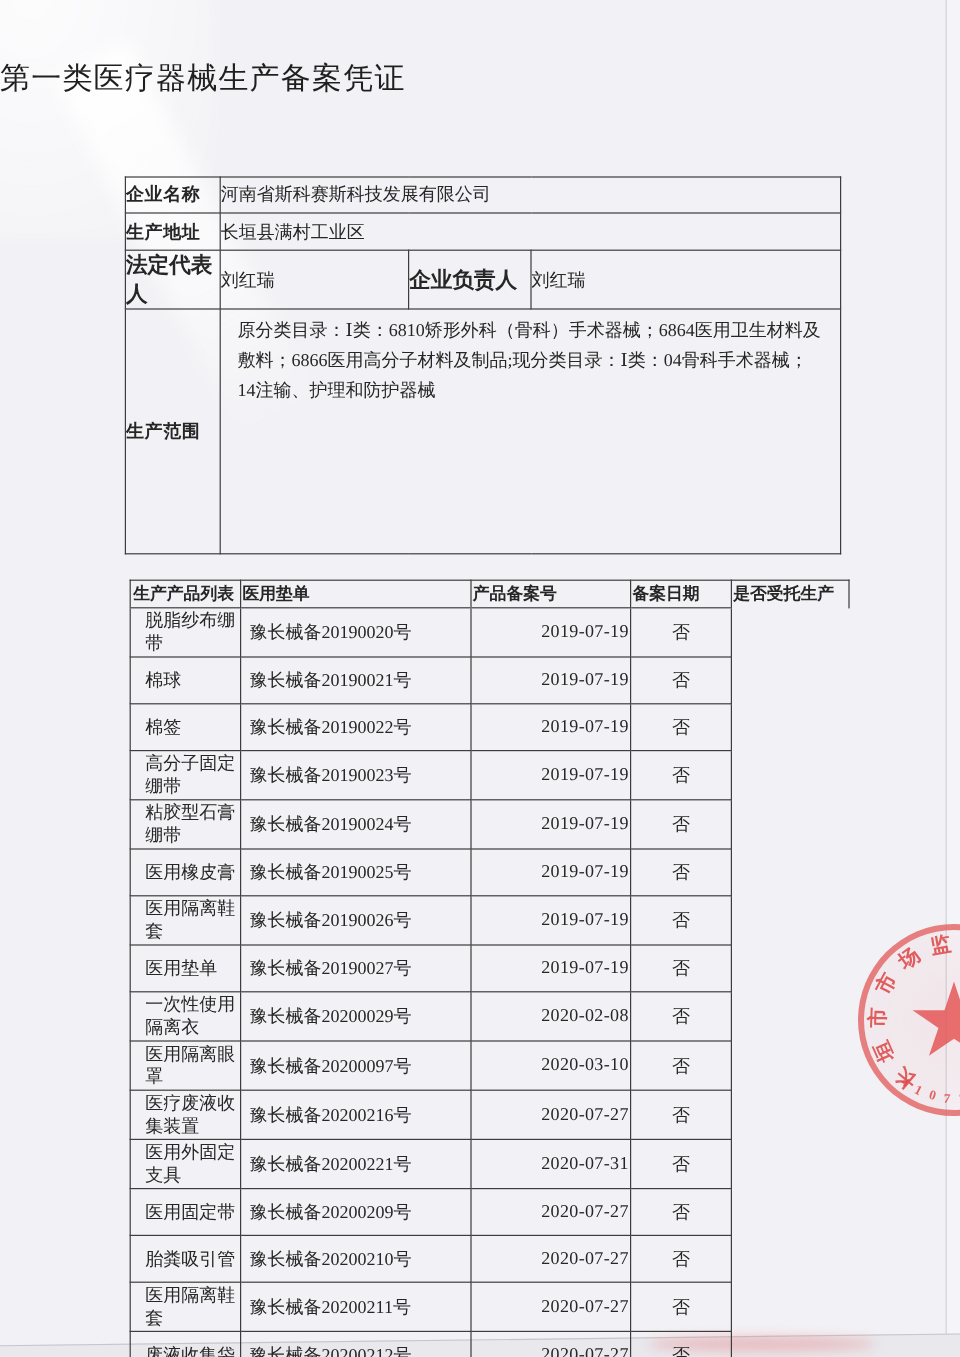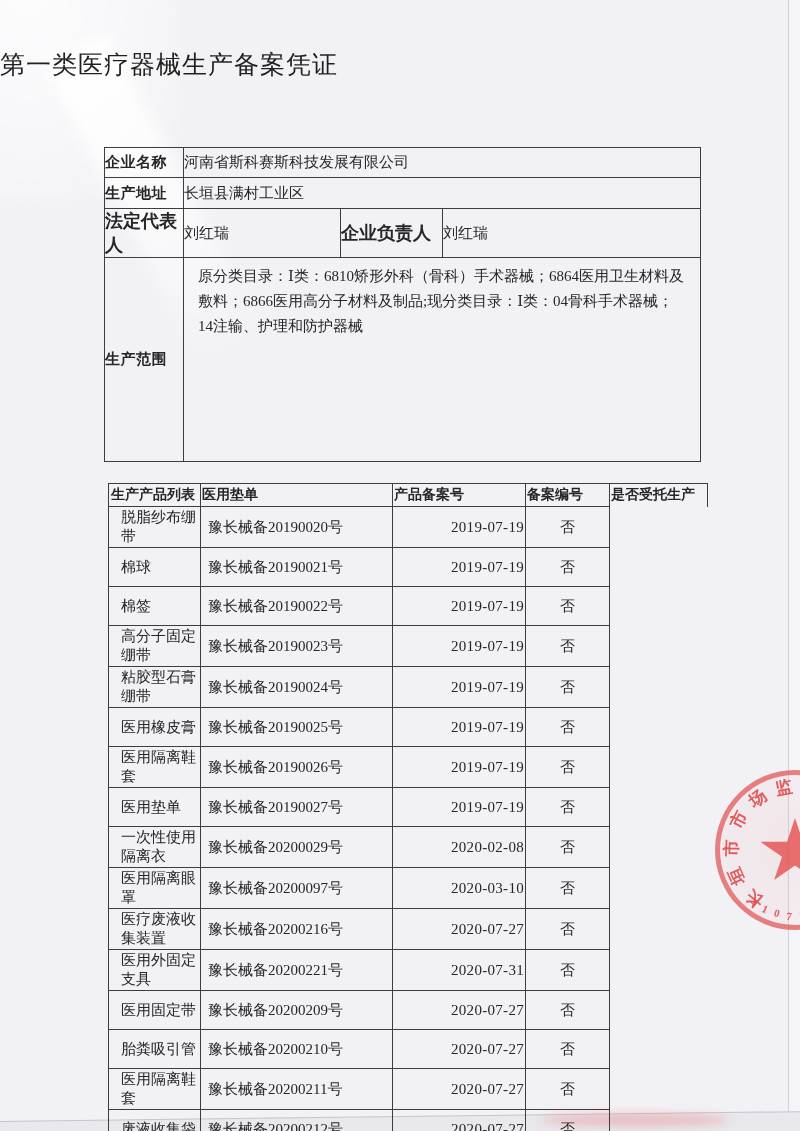--- a/index.html
+++ b/index.html
@@ -151,21 +151,21 @@
         <col style="width:192px">
         <col style="width:133px">
         <col style="width:84px">
         <col style="width:98px">
       </colgroup>
     <tbody>
         <tr class="hdr">
       <td rowspan="17" class="section-label">生产产品列表</td>
       <td>医用垫单</td>
       <td>产品备案号</td>
-      <td>备案编号</td>
+      <td>备案日期</td>
       <td>是否受托生产</td>
     </tr>
     </tbody>
       <tbody id="product-rows">
     <tr>
       <td class="c-name">脱脂纱布绷带</td>
       <td class="c-rec">豫长械备20190020号</td>
       <td class="c-date">2019-07-19</td>
       <td class="c-ent">否</td>
     </tr>

